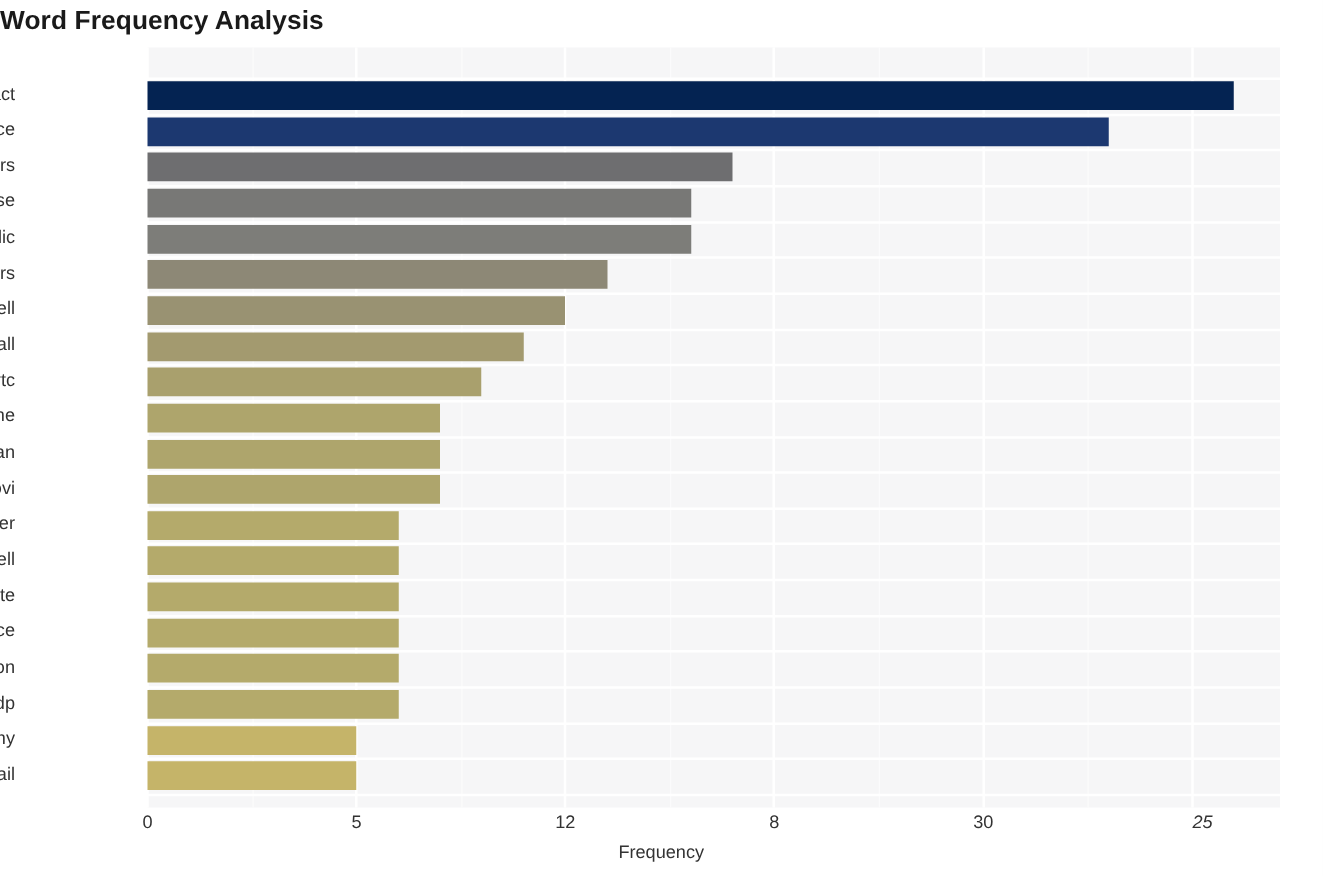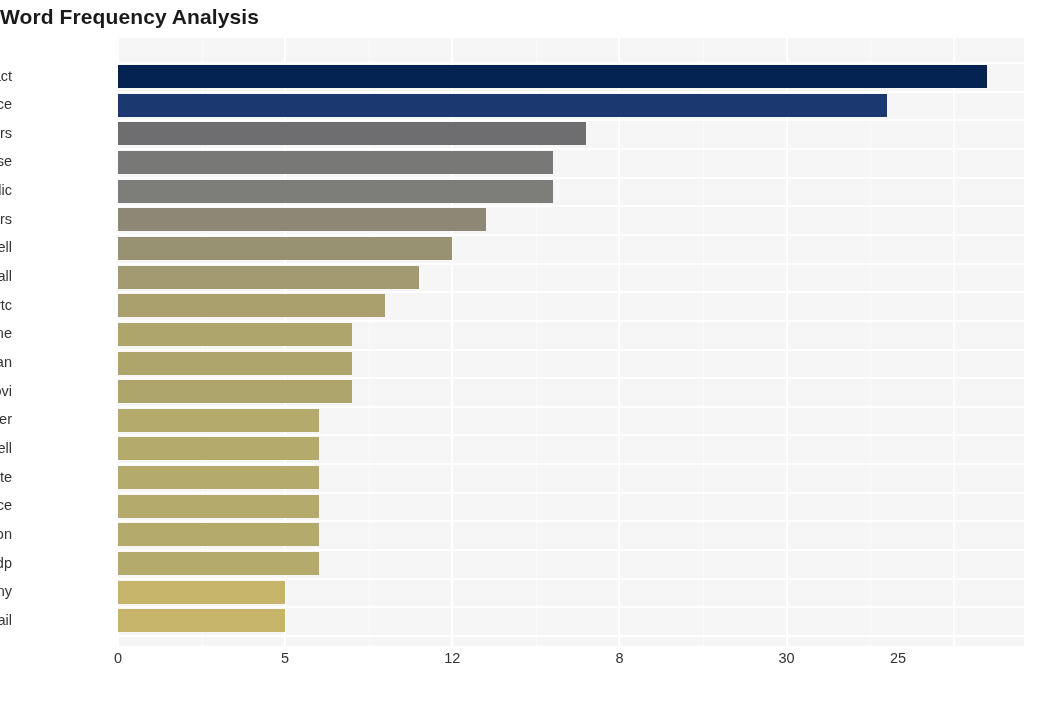--- a/index.html
+++ b/index.html
@@ -205,20 +205,21 @@
         <div class="bar" title="ndp: 6" style="width: 200.59px; background: rgb(180, 170, 107);"></div>
       </div>
       <div class="bar-row" style="top: 542.7px; width: 906px;">
         <div class="bar" title="company: 5" style="width: 167.159px; background: rgb(197, 180, 105);"></div>
       </div>
       <div class="bar-row" style="top: 571.35px; width: 906px;">
         <div class="bar" title="email: 5" style="width: 167.159px; background: rgb(197, 180, 105);"></div>
       </div>
     </div>
 
+  <div id="xlabel">Frequency</div>
 
 <div class="ytick" style="top: 67.5px;">contract</div>
     <div class="ytick" style="top: 96.15px;">price</div>
     <div class="ytick" style="top: 124.8px;">rogers</div>
     <div class="ytick" style="top: 153.45px;">increase</div>
     <div class="ytick" style="top: 182.1px;">public</div>
     <div class="ytick" style="top: 210.75px;">customers</div>
     <div class="ytick" style="top: 239.4px;">bell</div>
     <div class="ytick" style="top: 268.05px;">call</div>
     <div class="ytick" style="top: 296.7px;">crtc</div>
@@ -231,14 +232,14 @@
     <div class="ytick" style="top: 497.25px;">service</div>
     <div class="ytick" style="top: 525.9px;">spokesperson</div>
     <div class="ytick" style="top: 554.55px;">ndp</div>
     <div class="ytick" style="top: 583.2px;">company</div>
     <div class="ytick" style="top: 611.85px;">email</div>
     <div class="xtick" style="left: 118px;">0</div>
     <div class="xtick" style="left: 285.159px;">5</div>
     <div class="xtick" style="left: 452.317px;">12</div>
     <div class="xtick" style="left: 619.476px;">8</div>
     <div class="xtick" style="left: 786.635px;">30</div>
-    <div class="xtick" style="left: 898px;">25</div>
+    <div class="xtick" style="left: 962px; font-style: italic;">25</div>
   </div>
 
 </body></html>

